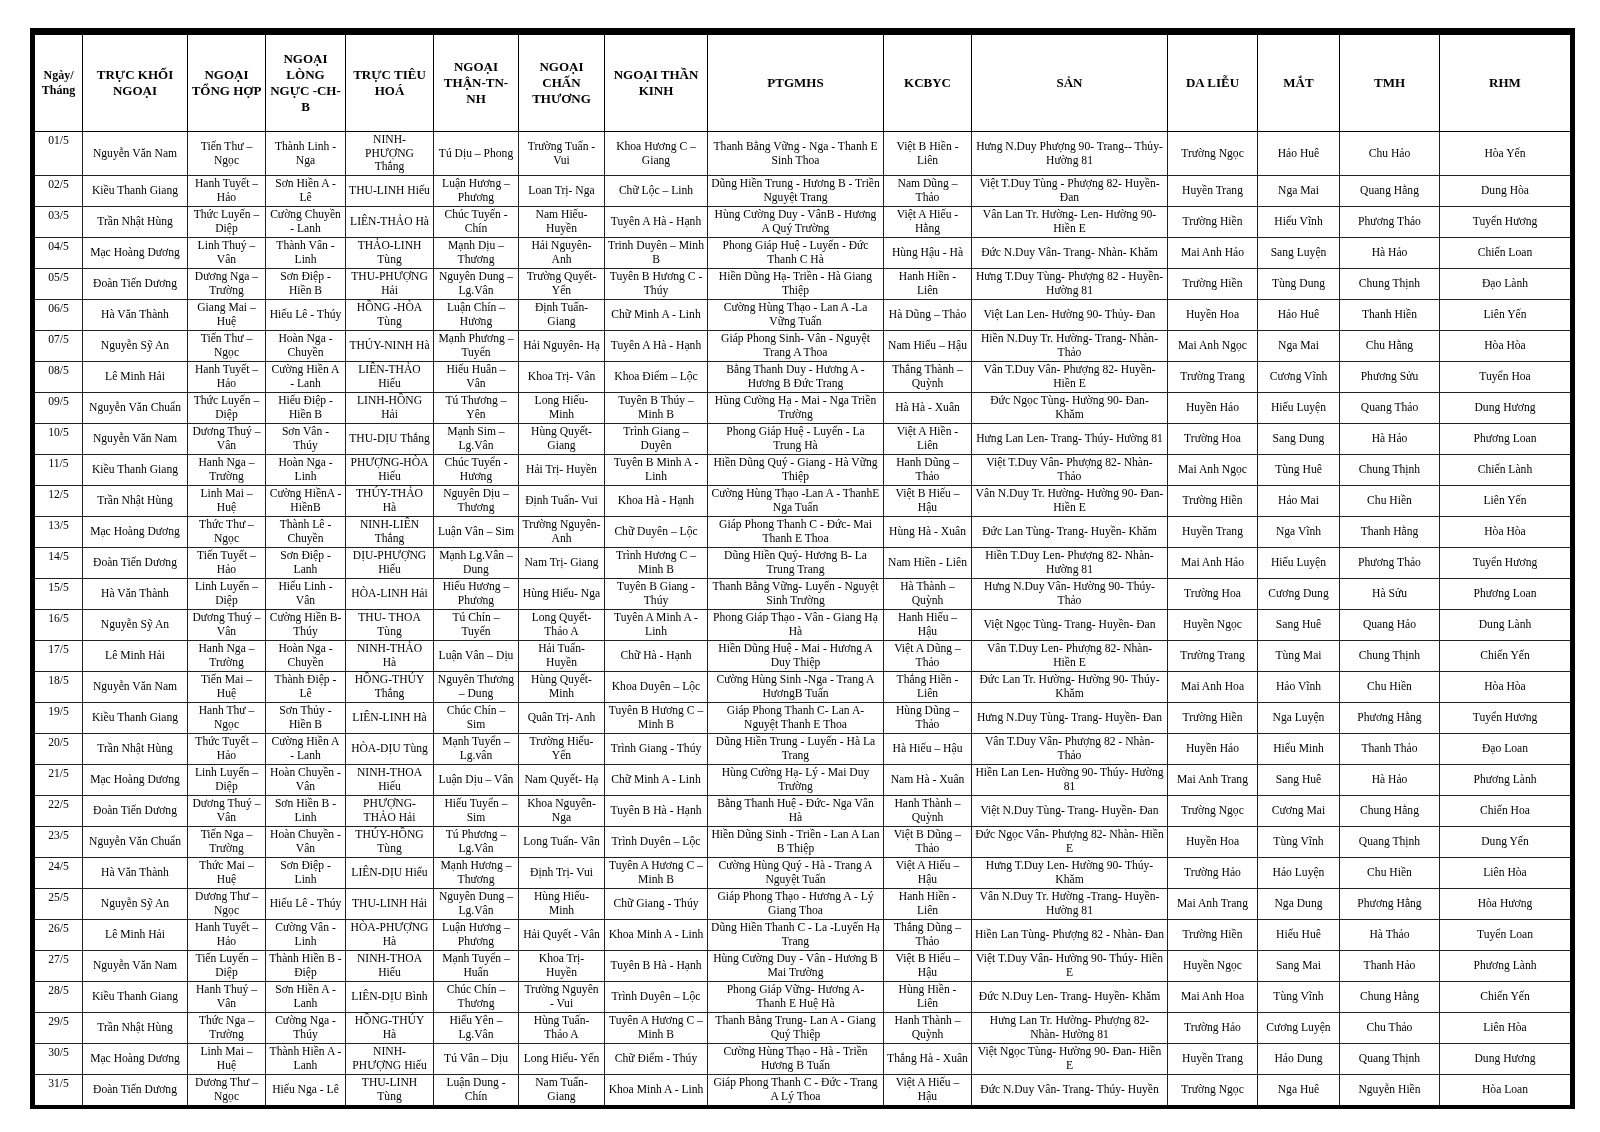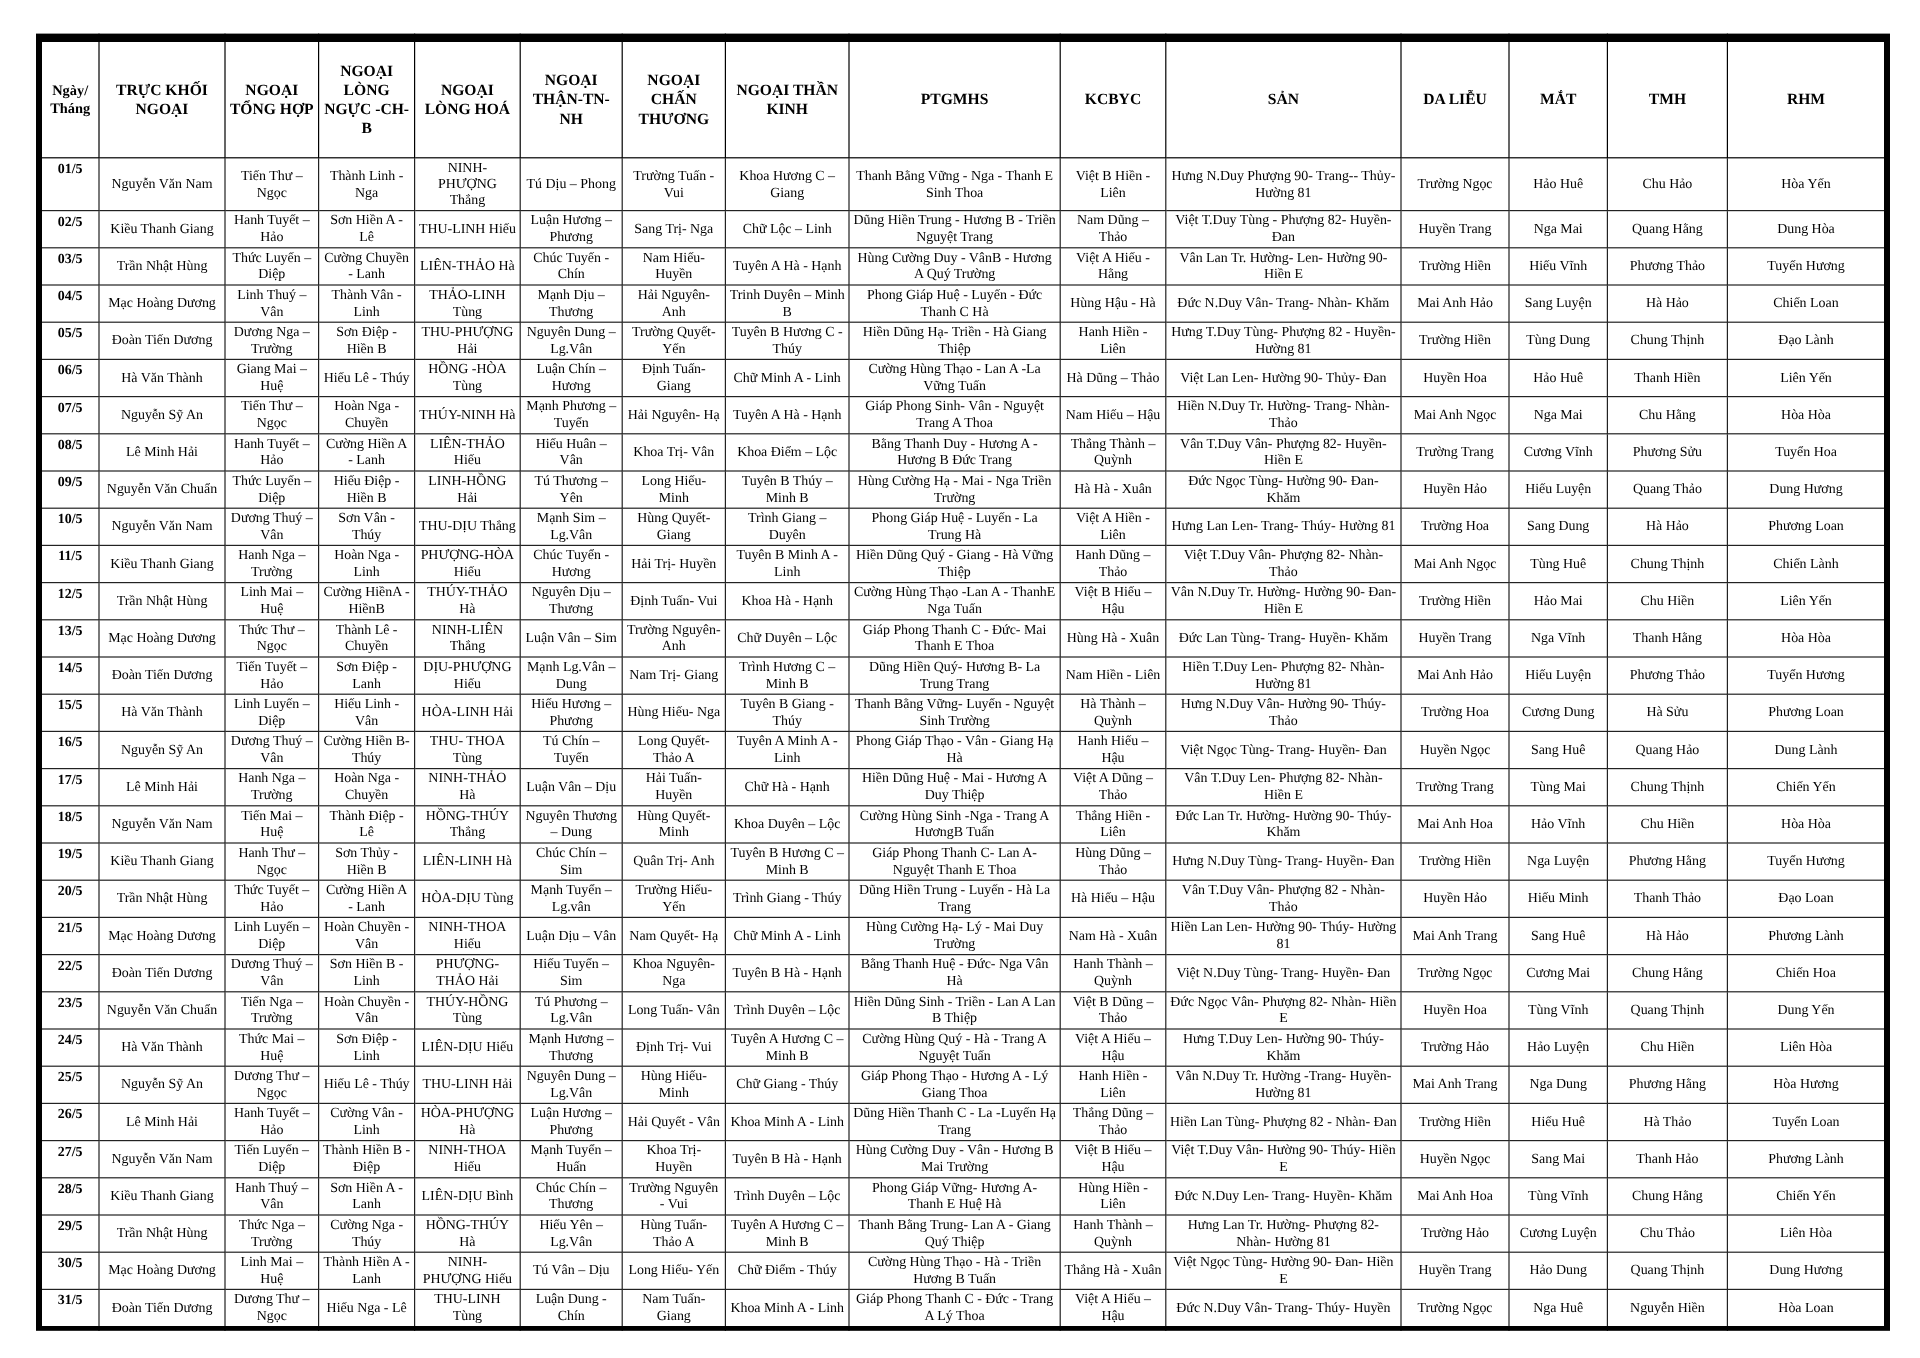--- a/index.html
+++ b/index.html
@@ -40,21 +40,21 @@
     border:1px solid #222;
     font-size:11.6px;
     line-height:1.18;
     text-align:center;
     vertical-align:middle;
     padding:1px 3px;
     height:27px;
     word-wrap:break-word;
   }
   td.date{
-    font-weight:bold;
+    font-weight:normal;
     vertical-align:top;
     padding-top:2px;
   }
 </style>
 </head>
 <body>
 
 <div class="page">
   <table>
     <colgroup>
@@ -73,21 +73,21 @@
         <col class="c13">
         <col class="c14">
         <col class="c15">
     </colgroup>
     <thead>
       <tr>
           <th>Ngày/ Tháng</th>
           <th>TRỰC KHỐI NGOẠI</th>
           <th>NGOẠI TỔNG HỢP</th>
           <th>NGOẠI LÒNG NGỰC -CH-B</th>
-          <th>NGOẠI LÒNG HOÁ</th>
+          <th>TRỰC TIÊU HOÁ</th>
           <th>NGOẠI THẬN-TN-NH</th>
           <th>NGOẠI CHẤN THƯƠNG</th>
           <th>NGOẠI THẦN KINH</th>
           <th>PTGMHS</th>
           <th>KCBYC</th>
           <th>SẢN</th>
           <th>DA LIỄU</th>
           <th>MẮT</th>
           <th>TMH</th>
           <th>RHM</th>
@@ -111,21 +111,21 @@
           <td>Chu Hảo</td>
           <td>Hòa Yến</td>
         </tr>
         <tr>
           <td class="date">02/5</td>
           <td>Kiều Thanh Giang</td>
           <td>Hanh Tuyết – Hảo</td>
           <td>Sơn Hiền A - Lê</td>
           <td>THU-LINH Hiếu</td>
           <td>Luận Hương – Phương</td>
-          <td>Sang Trị- Nga</td>
+          <td>Loan Trị- Nga</td>
           <td>Chữ Lộc – Linh</td>
           <td>Dũng Hiền Trung - Hương B - Triền  Nguyệt Trang</td>
           <td>Nam Dũng – Thảo</td>
           <td>Việt T.Duy Tùng - Phượng 82- Huyền- Đan</td>
           <td>Huyền Trang</td>
           <td>Nga Mai</td>
           <td>Quang Hằng</td>
           <td>Dung Hòa</td>
         </tr>
         <tr>

